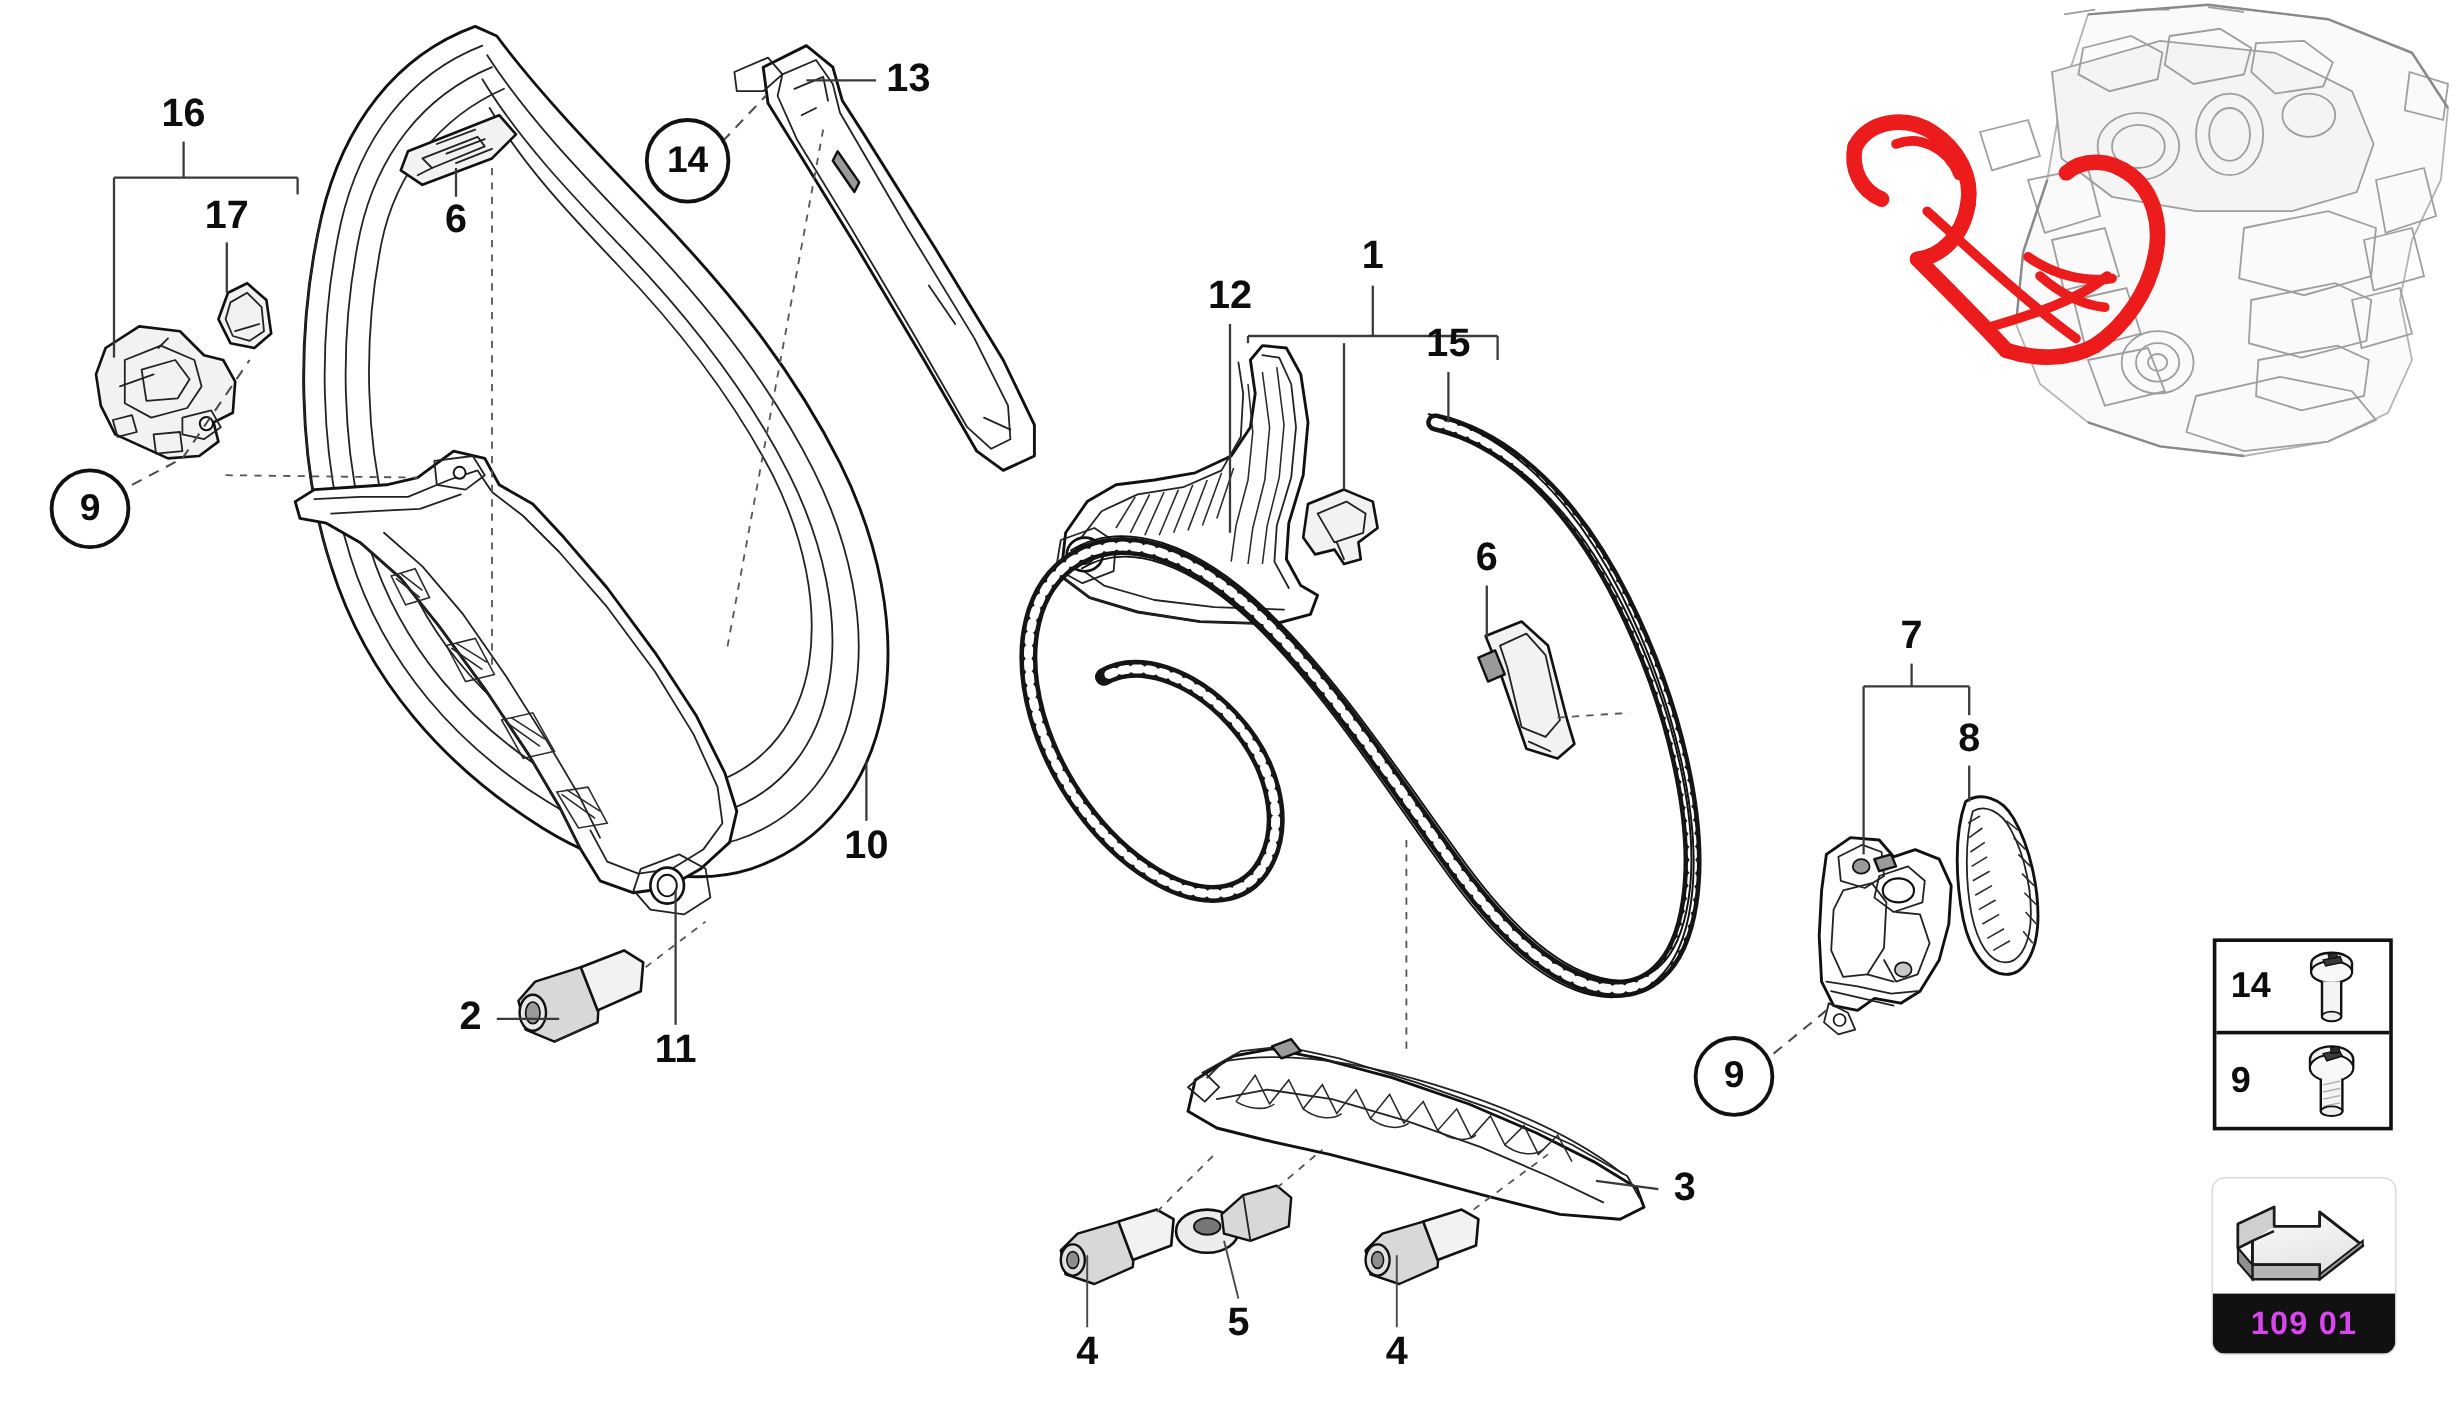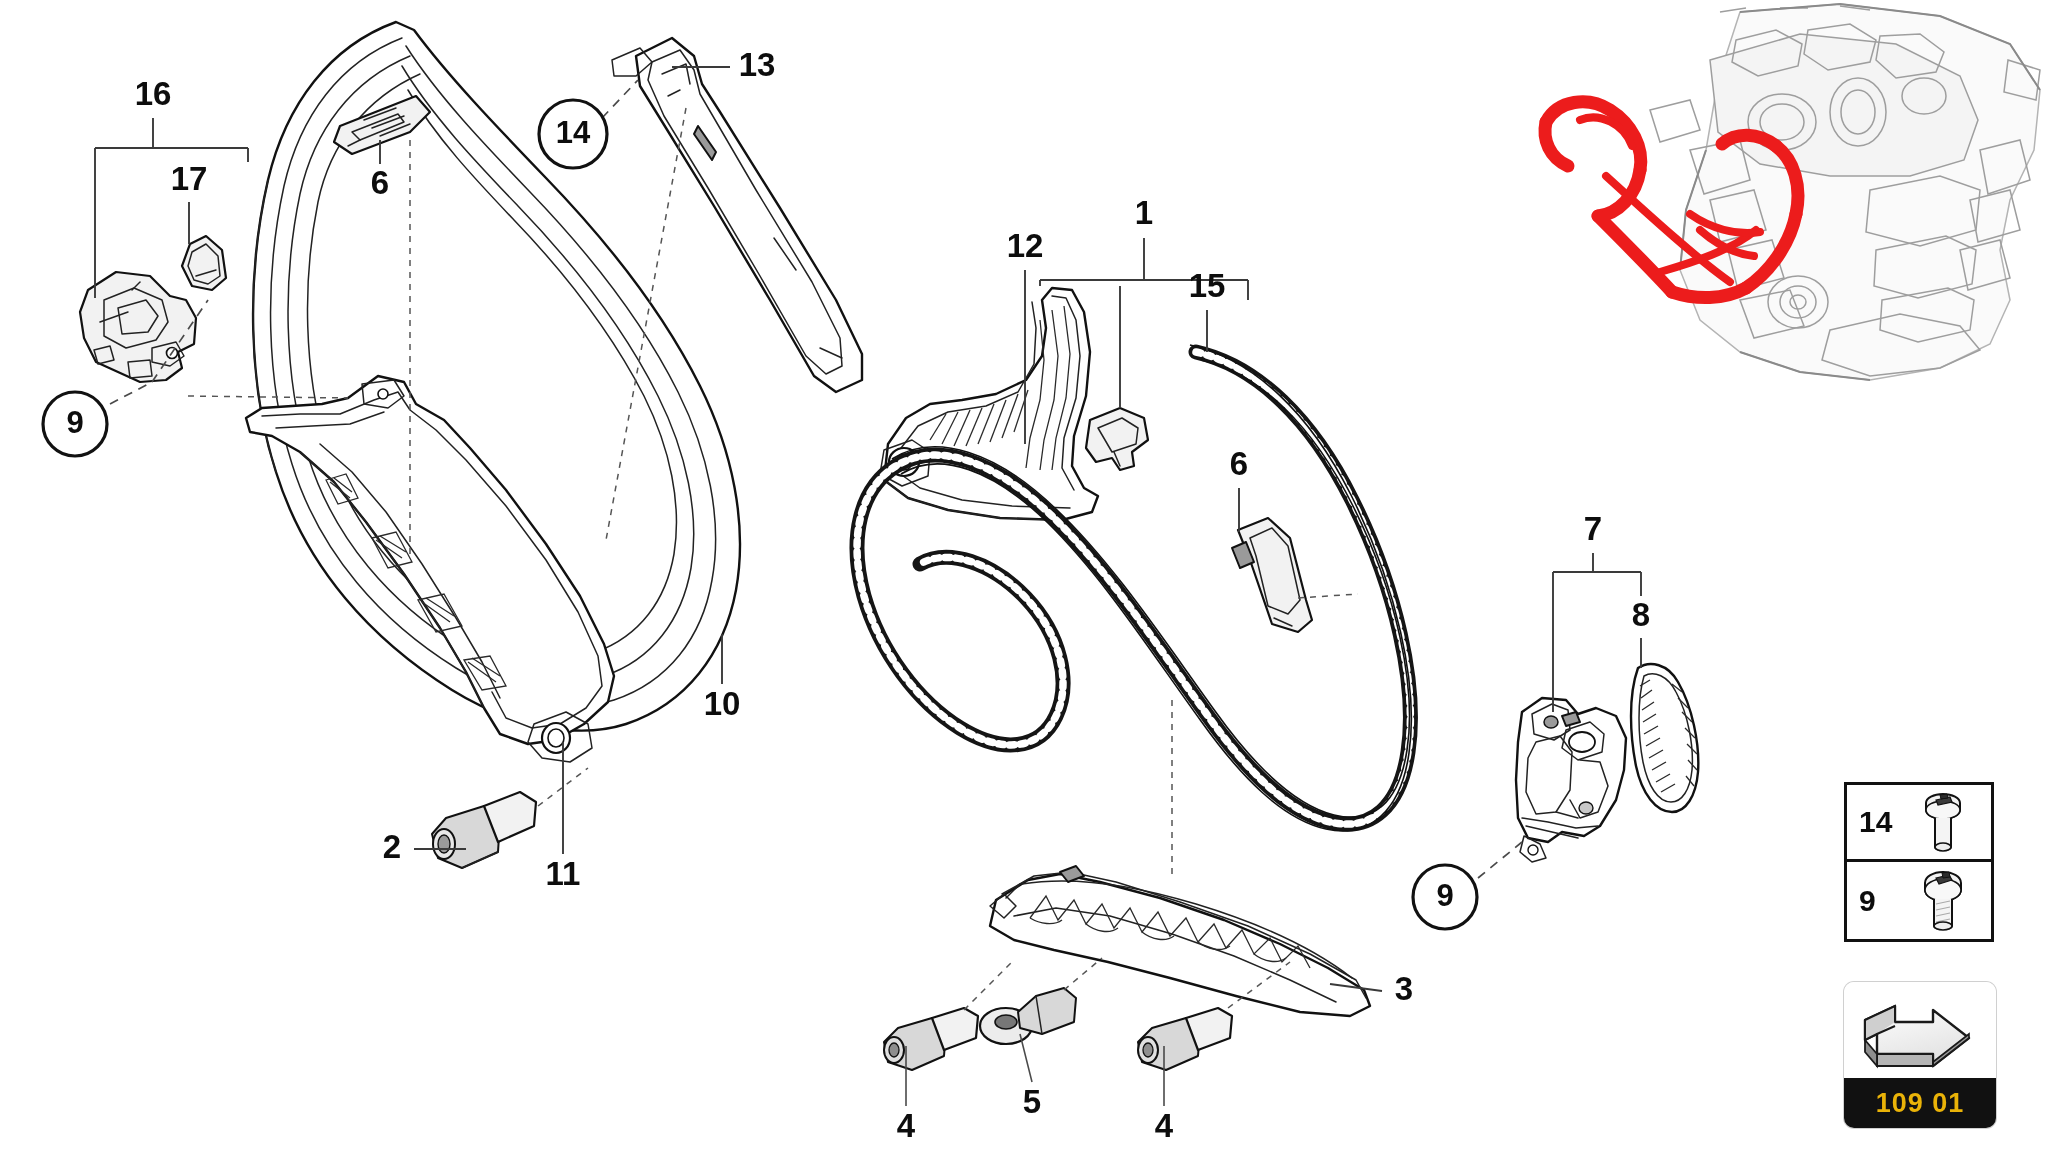--- a/index.html
+++ b/index.html
@@ -51,21 +51,21 @@
     font-family:"Liberation Sans", sans-serif;
   }
   .legend-ico{flex:1;display:flex;align-items:center;justify-content:center;}
   #ref-box{
     position:absolute;left:1844px;top:982px;width:152px;height:146px;
     background:#fff;border-radius:10px;overflow:hidden;
     box-shadow:0 0 0 1px #d0d0d0;
   }
   #ref-ico{height:96px;display:flex;align-items:center;justify-content:center;background:#fff;}
   #ref-label{
-    height:50px;background:#111;color:#eab308;display:flex;align-items:center;justify-content:center;
+    height:50px;background:#111;color:#d946ef;display:flex;align-items:center;justify-content:center;
     font-size:27px;font-weight:bold;letter-spacing:1px;font-family:"Liberation Sans", sans-serif;
   }
 </style>
 </head>
 <body>
 
 <div id="stage">
 
   <svg class="layer" viewBox="0 0 2048 1172">
     <defs>

